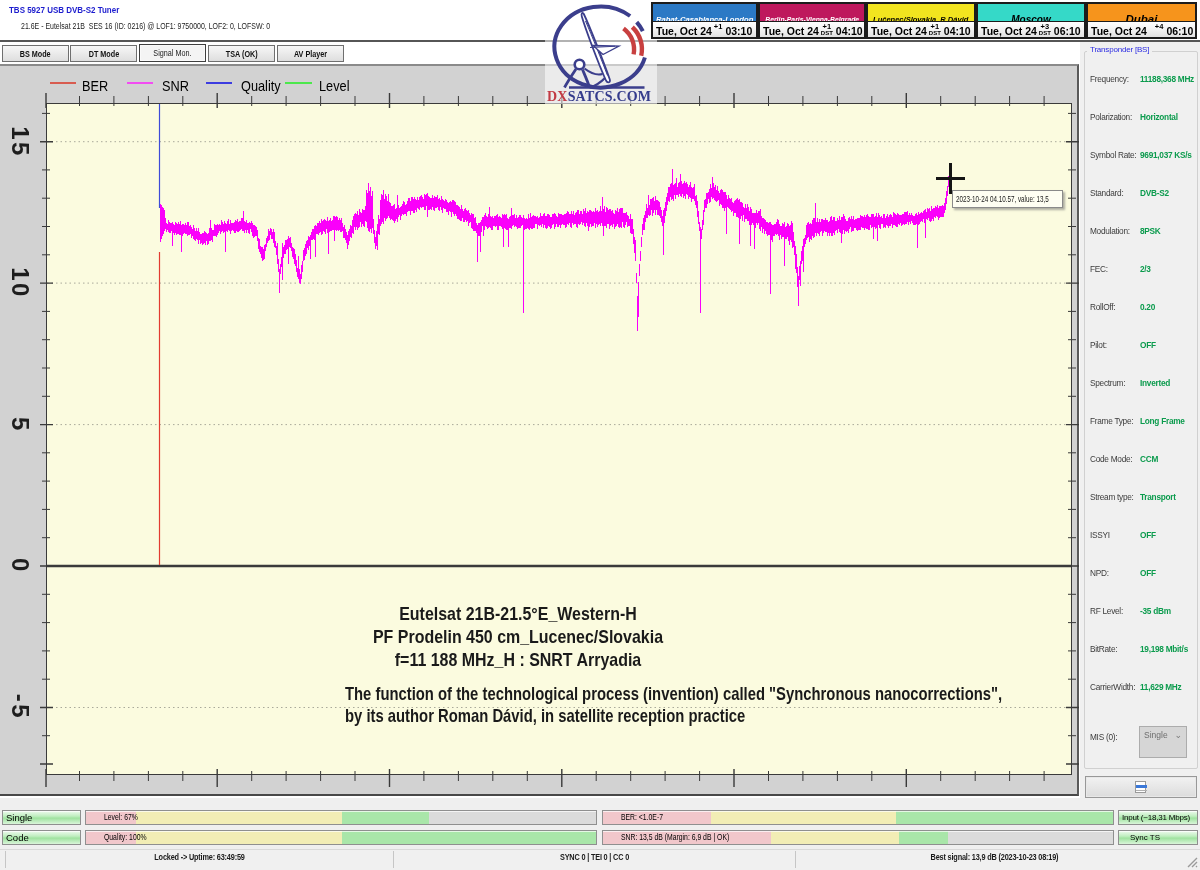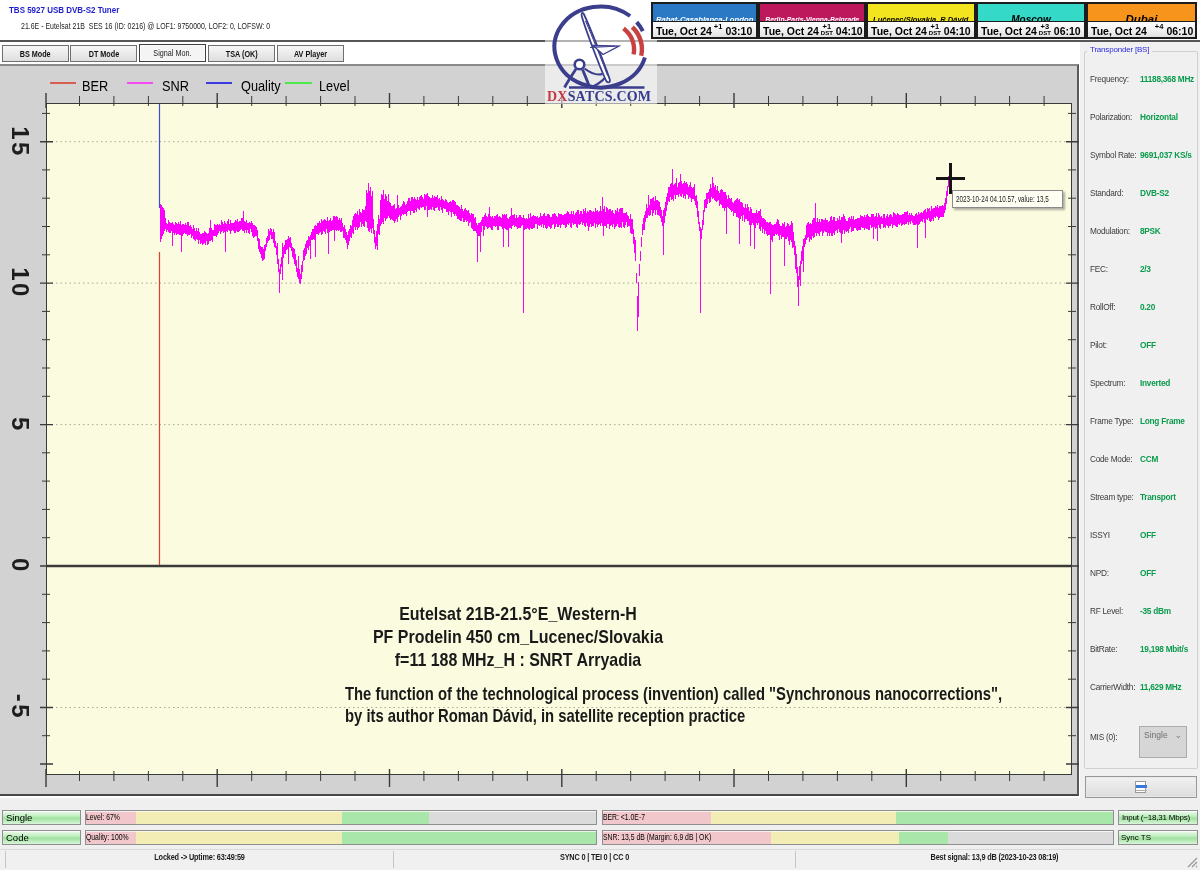--- a/index.html
+++ b/index.html
@@ -6,21 +6,21 @@
 .clkh{position:absolute;z-index:6;top:2px;height:33px;border:2px solid #1c1c1c;border-bottom:1px solid #1c1c1c;font-style:italic;font-weight:bold;display:flex;align-items:center;justify-content:center;white-space:nowrap;overflow:hidden}
 .clkt{position:absolute;z-index:6;top:21px;height:18px;border:2px solid #1c1c1c;border-top:1px solid #1c1c1c;background:linear-gradient(#fefefe,#f4f4f4 45%,#e2e2e2);display:flex;align-items:flex-end;font-weight:bold;font-size:10.5px;color:#000;white-space:nowrap}
 .sup{display:flex;flex-direction:column;align-self:flex-start;margin-top:1px;text-align:center;margin-right:3px}
 .sup .p{font-size:7.5px;line-height:7px}.sup .d{font-size:6px;line-height:6px}
 .tab{position:absolute;top:45px;height:17px;width:67px;background:linear-gradient(#f7f7f7,#dedede);border:1px solid #6f6f6f;font-size:8.5px;font-weight:bold;color:#111;display:flex;align-items:center;justify-content:center}
 .tab span{transform:scaleX(.85);white-space:nowrap}
 .rl{position:absolute;left:1090px;font-size:9px;letter-spacing:-.3px;color:#3c3c3c;transform:scaleX(.92);transform-origin:left}
 .rv{position:absolute;left:1140px;font-size:9px;font-weight:bold;letter-spacing:-.3px;color:#0b9b4d;transform:scaleX(.92);transform-origin:left;white-space:nowrap}
 .bar{position:absolute;height:15px;border:1px solid #8f8f8f;font-size:9px;line-height:13px;color:#000;white-space:nowrap;overflow:hidden}
 .grn{background:linear-gradient(#eefaee,#bfeebf 40%,#9fe29f 55%,#d9f5d9)}
-.bart{padding-left:0}
+.bart{padding-left:18px}
 .bar i,.bart i{font-style:normal;display:inline-block;transform:scaleX(.76);transform-origin:left;white-space:nowrap}
 .bar{box-shadow:inset 0 1px 0 rgba(255,255,255,.7)}
 .sbtxt{position:absolute;top:852px;font-size:8.5px;font-weight:bold;color:#1a1a1a;text-align:center;letter-spacing:-.2px;transform:scaleX(.86)}
 </style></head><body>
 
 <div class="abs" style="left:9px;top:4px;font-size:9.5px;font-weight:bold;color:#1c1cce;white-space:nowrap;transform:scaleX(.84);transform-origin:left">TBS 5927 USB DVB-S2 Tuner</div>
 <div class="abs" style="left:21px;top:21px;font-size:8.5px;color:#1d1d1d;white-space:nowrap;transform:scaleX(.82);transform-origin:left;letter-spacing:0px">21.6E - Eutelsat 21B&nbsp; SES 16 (ID: 0216) @ LOF1: 9750000, LOF2: 0, LOFSW: 0</div>
 
 <div class="abs" style="left:0;top:40px;width:1200px;height:2px;background:#565656"></div>
 <div class="abs" style="left:1080px;top:42px;width:120px;height:828px;background:#f0f0f0"></div>
@@ -244,21 +244,21 @@
 <div style="position:absolute;left:0;top:8px;width:11px;height:1px;background:#b0b0b0"></div>
   </div>
 
 <div class="bar grn" style="left:2px;top:810px;width:79px;font-size:9.5px;padding-left:3px">Single</div>
 <div class="bar grn" style="left:2px;top:830px;width:79px;font-size:9.5px;padding-left:3px">Code</div>
 <div class="bar bart" style="left:85px;top:810px;width:512px;background:linear-gradient(90deg,#f1c7cb 0,#f1c7cb 50px,#f2edb5 50px,#f2edb5 256px,#a9e6a9 256px,#a9e6a9 343px,#dbdbdb 343px,#dbdbdb 512px)"><i>Level: 67%</i></div>
 <div class="bar bart" style="left:85px;top:830px;width:512px;background:linear-gradient(90deg,#f1c7cb 0,#f1c7cb 50px,#f2edb5 50px,#f2edb5 256px,#a9e6a9 256px,#a9e6a9 512px)"><i>Quality: 100%</i></div>
 <div class="bar bart" style="left:602px;top:810px;width:512px;background:linear-gradient(90deg,#f1c7cb 0,#f1c7cb 108px,#f2edb5 108px,#f2edb5 293px,#a9e6a9 293px,#a9e6a9 512px)"><i>BER: &lt;1.0E-7</i></div>
 <div class="bar bart" style="left:602px;top:830px;width:512px;background:linear-gradient(90deg,#f1c7cb 0,#f1c7cb 168px,#f2edb5 168px,#f2edb5 296px,#a9e6a9 296px,#a9e6a9 345px,#dbdbdb 345px,#dbdbdb 512px)"><i>SNR: 13,5 dB (Margin: 6,9 dB | OK)</i></div>
 <div class="bar grn" style="left:1118px;top:810px;width:80px;font-size:8px;padding-left:3px;letter-spacing:-.2px">Input (~18,31 Mbps)</div>
-<div class="bar grn" style="left:1118px;top:830px;width:80px;font-size:8px;padding-left:2px">Sync TS</div>
+<div class="bar grn" style="left:1118px;top:830px;width:80px;font-size:8px;padding-left:11px">Sync TS</div>
 
 <div class="abs" style="left:0;top:849px;width:1200px;height:21px;background:#f0f0f0;border-top:1px solid #d9d9d9"></div>
 <div class="abs" style="left:5px;top:851px;width:1px;height:17px;background:#c6c6c6"></div>
 <div class="abs" style="left:393px;top:851px;width:1px;height:17px;background:#c6c6c6"></div>
 <div class="abs" style="left:795px;top:851px;width:1px;height:17px;background:#c6c6c6"></div>
 <svg class="abs" style="left:1186px;top:856px" width="13" height="13" viewBox="0 0 13 13">
     <path d="M11 2 L2 11M11 6 L6 11M11 10 L10 11" stroke="#9a9a9a" stroke-width="1.4"></path>
   </svg>
 <div class="sbtxt" style="left:6px;width:387px">Locked -&gt; Uptime: 63:49:59</div>
 <div class="sbtxt" style="left:394px;width:401px">SYNC 0 | TEI 0 | CC 0</div>

